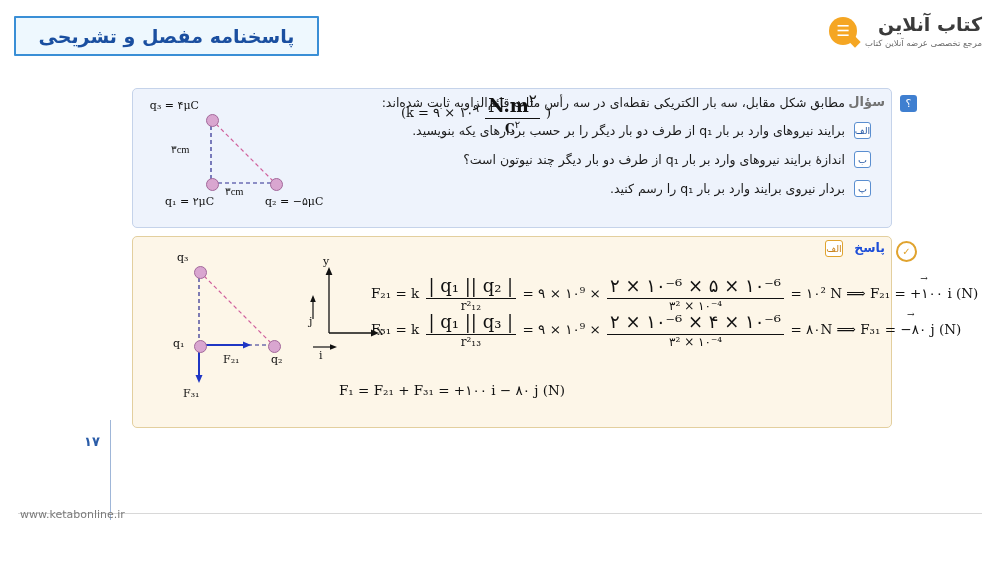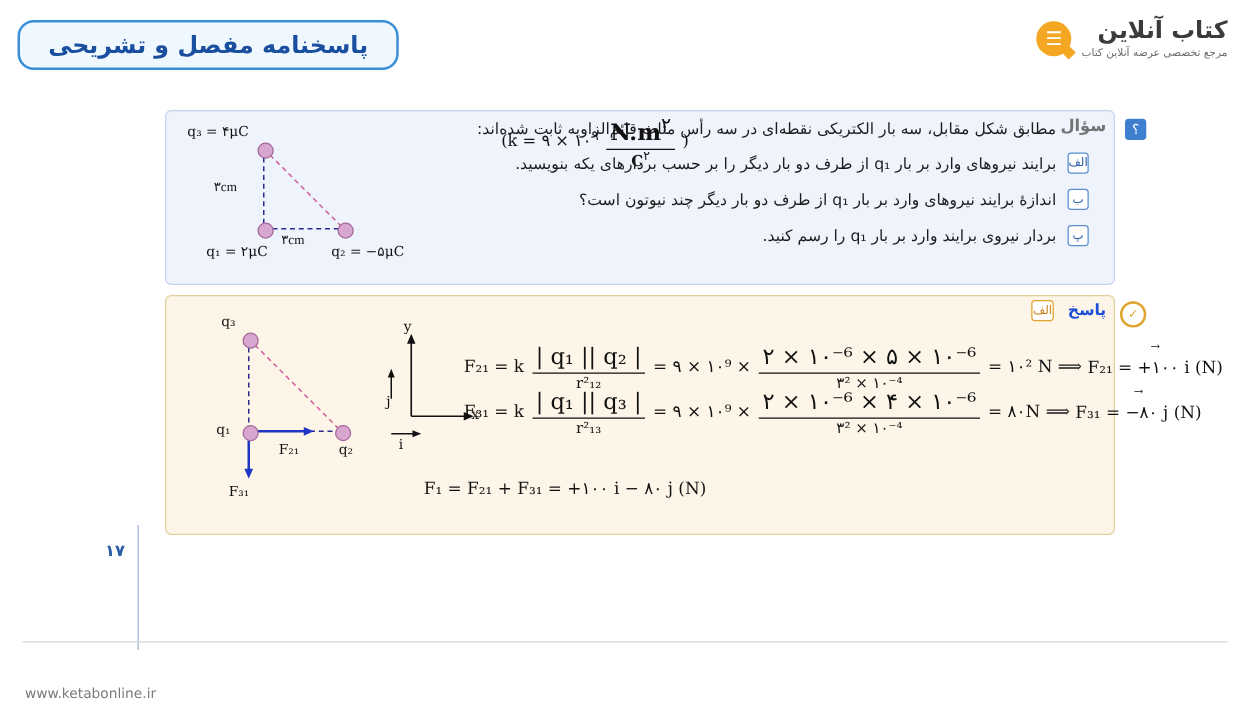--- a/index.html
+++ b/index.html
@@ -10,21 +10,21 @@
     position:relative;
     overflow:hidden;
   }
   .page{position:absolute;inset:0;}
 
   
   .title-badge{
     position:absolute;left:14px;top:16px;
     width:305px;height:40px;
     border:2px solid #3a8fd6;
-    border-radius:13px;
+    border-radius:1px;
     background:#eef8fe;
     display:flex;align-items:center;justify-content:center;
     box-sizing:border-box;
   }
   .title-badge span{
     color:#1a4fa0;
     font-size:19px;font-weight:bold;
     letter-spacing:.5px;
   }
 
@@ -154,21 +154,21 @@
     font-size:13px;font-weight:bold;color:#2a5ca8;
   }
   .vrule{
     position:absolute;left:110px;top:420px;width:1px;height:100px;
     background:#9fb6d8;
   }
   .footer-line{
     position:absolute;left:18px;top:513px;width:964px;height:1px;background:#d8d8d8;
   }
   .footer-url{
-    position:absolute;left:20px;top:548px;
+    position:absolute;left:20px;top:508px;
     font-size:11px;color:#7a7a7a;direction:ltr;
   }
 </style>
 </head>
 <body>
 
 <div class="page">
 
   <div class="title-badge">
     <span>پاسخنامه مفصل و تشریحی</span>

